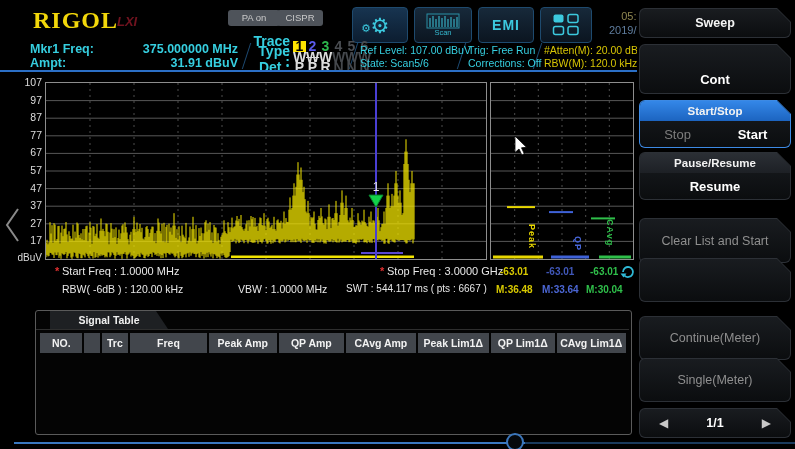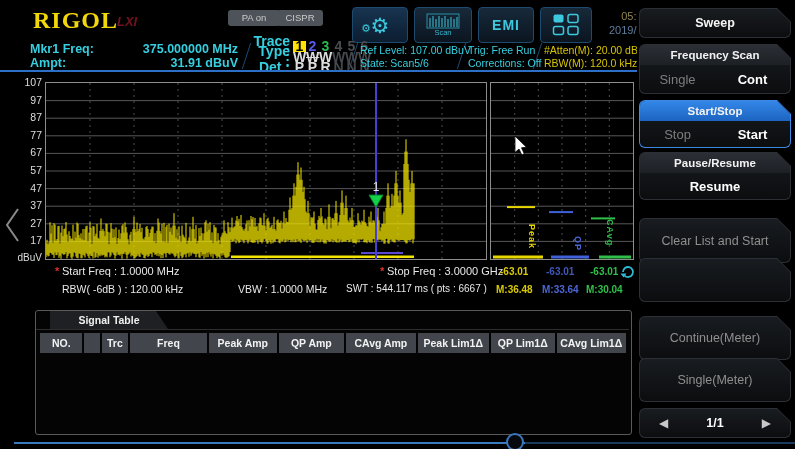--- a/index.html
+++ b/index.html
@@ -336,23 +336,21 @@
 
   <div class="abs" id="sidebar">
 
     <div class="m-outer" style="top:8px;height:30px">
       <div class="m-inner"></div>
       <div class="m-title">Sweep</div>
     </div>
 
     <div class="m-outer" style="top:44px;height:50px">
       <div class="m-inner"></div>
-      <div class="m-head">Frequency Scan</div>
       <div class="m-opts">
-        <span class="opt-off">Single</span>
         <span class="opt-on">Cont</span>
       </div>
     </div>
 
     <div class="m-outer hl" style="top:100px;height:48px">
       <div class="m-inner"></div>
       <div class="m-head hl">Start/Stop</div>
       <div class="m-opts">
         <span class="opt-off">Stop</span>
         <span class="opt-on">Start</span>

